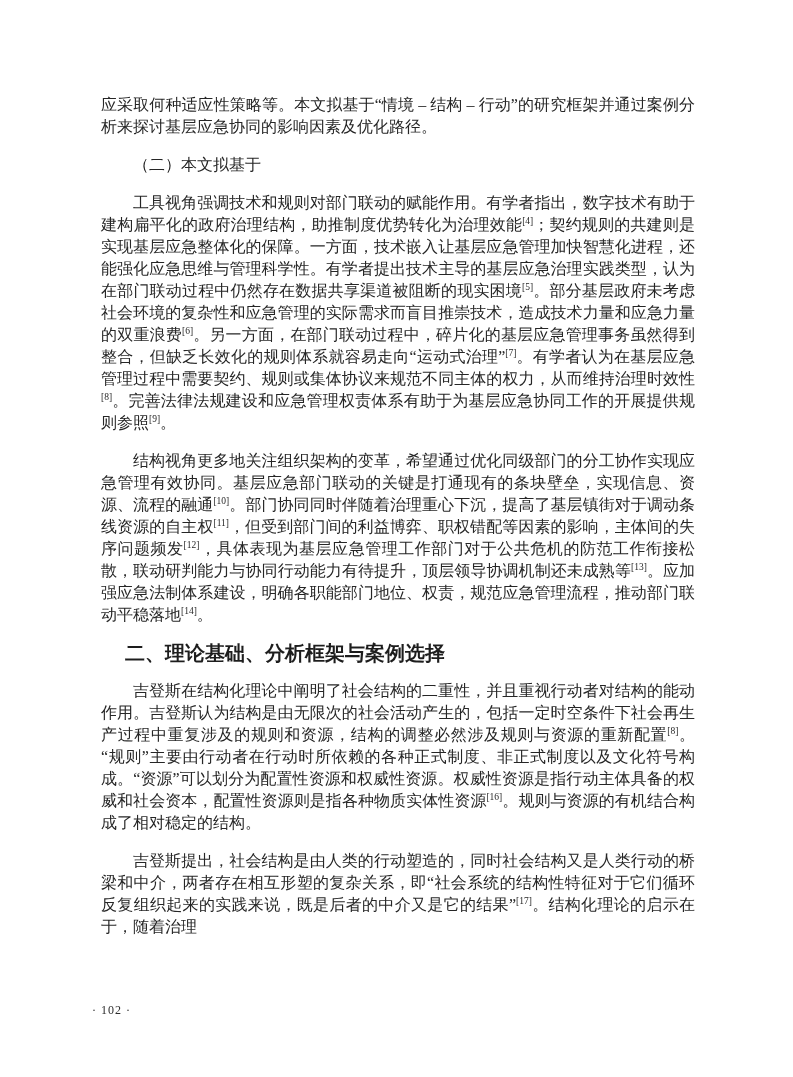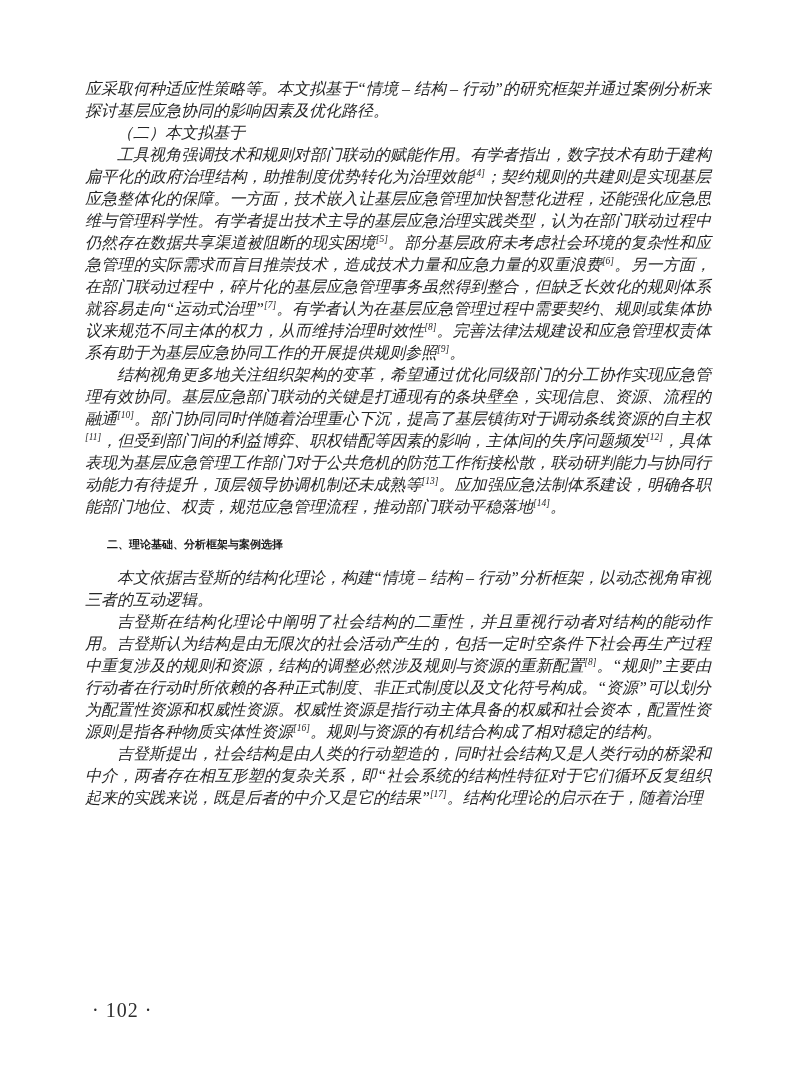--- a/index.html
+++ b/index.html
@@ -20,61 +20,59 @@
     position: absolute;
     left: 85px;
     top: 78px;
     width: 626px;
     font-size: 16px;
     line-height: 22px;
     text-align: justify;
     text-justify: inter-character;
   }
   .content p.para {
-    margin: 0;
+    margin: 16px;
     text-indent: 2em;
-    font-style: italic;
   }
   .content p.para.no-indent {
     text-indent: 0;
   }
   .content h2.sec-heading {
     font-family: "Liberation Sans", "DejaVu Sans", sans-serif;
-    font-size: 11px;
+    font-size: 20px;
     font-weight: bold;
     color: #1d1d1d;
     line-height: 22px;
     margin: 15px 0 12px 0;
     text-indent: 2em;
     text-align: left;
   }
   sup.cite {
     font-size: 9.5px;
     line-height: 0;
     vertical-align: super;
     letter-spacing: 0;
   }
   .page-number {
     position: absolute;
     left: 92px;
     top: 1000px;
-    font-size: 20px;
+    font-size: 12px;
     line-height: 20px;
     color: #2c2c2c;
     letter-spacing: 1px;
   }
 </style>
 </head>
 <body>
 
 <div class="page">
   <div class="content">
       <p class="para no-indent">应采取何种适应性策略等。本文拟基于“情境 – 结构 – 行动”的研究框架并通过案例分析来探讨基层应急协同的影响因素及优化路径。</p>
       <p class="para">（二）本文拟基于</p>
       <p class="para">工具视角强调技术和规则对部门联动的赋能作用。有学者指出，数字技术有助于建构扁平化的政府治理结构，助推制度优势转化为治理效能<sup class="cite">[4]</sup>；契约规则的共建则是实现基层应急整体化的保障。一方面，技术嵌入让基层应急管理加快智慧化进程，还能强化应急思维与管理科学性。有学者提出技术主导的基层应急治理实践类型，认为在部门联动过程中仍然存在数据共享渠道被阻断的现实困境<sup class="cite">[5]</sup>。部分基层政府未考虑社会环境的复杂性和应急管理的实际需求而盲目推崇技术，造成技术力量和应急力量的双重浪费<sup class="cite">[6]</sup>。另一方面，在部门联动过程中，碎片化的基层应急管理事务虽然得到整合，但缺乏长效化的规则体系就容易走向“运动式治理”<sup class="cite">[7]</sup>。有学者认为在基层应急管理过程中需要契约、规则或集体协议来规范不同主体的权力，从而维持治理时效性<sup class="cite">[8]</sup>。完善法律法规建设和应急管理权责体系有助于为基层应急协同工作的开展提供规则参照<sup class="cite">[9]</sup>。</p>
       <p class="para">结构视角更多地关注组织架构的变革，希望通过优化同级部门的分工协作实现应急管理有效协同。基层应急部门联动的关键是打通现有的条块壁垒，实现信息、资源、流程的融通<sup class="cite">[10]</sup>。部门协同同时伴随着治理重心下沉，提高了基层镇街对于调动条线资源的自主权<sup class="cite">[11]</sup>，但受到部门间的利益博弈、职权错配等因素的影响，主体间的失序问题频发<sup class="cite">[12]</sup>，具体表现为基层应急管理工作部门对于公共危机的防范工作衔接松散，联动研判能力与协同行动能力有待提升，顶层领导协调机制还未成熟等<sup class="cite">[13]</sup>。应加强应急法制体系建设，明确各职能部门地位、权责，规范应急管理流程，推动部门联动平稳落地<sup class="cite">[14]</sup>。</p>
       <h2 class="sec-heading">二、理论基础、分析框架与案例选择</h2>
-      <p class="para">本文依据吉登斯的结构化理论，构建“情境 – 结构 – 行动”分析框架，以动态视角审视三者的互动逻辑。</p>
       <p class="para">吉登斯在结构化理论中阐明了社会结构的二重性，并且重视行动者对结构的能动作用。吉登斯认为结构是由无限次的社会活动产生的，包括一定时空条件下社会再生产过程中重复涉及的规则和资源，结构的调整必然涉及规则与资源的重新配置<sup class="cite">[8]</sup>。“规则”主要由行动者在行动时所依赖的各种正式制度、非正式制度以及文化符号构成。“资源”可以划分为配置性资源和权威性资源。权威性资源是指行动主体具备的权威和社会资本，配置性资源则是指各种物质实体性资源<sup class="cite">[16]</sup>。规则与资源的有机结合构成了相对稳定的结构。</p>
       <p class="para">吉登斯提出，社会结构是由人类的行动塑造的，同时社会结构又是人类行动的桥梁和中介，两者存在相互形塑的复杂关系，即“社会系统的结构性特征对于它们循环反复组织起来的实践来说，既是后者的中介又是它的结果”<sup class="cite">[17]</sup>。结构化理论的启示在于，随着治理</p>
     </div>
   <div class="page-number">· 102 ·</div>
 </div>
 
 </body></html>

